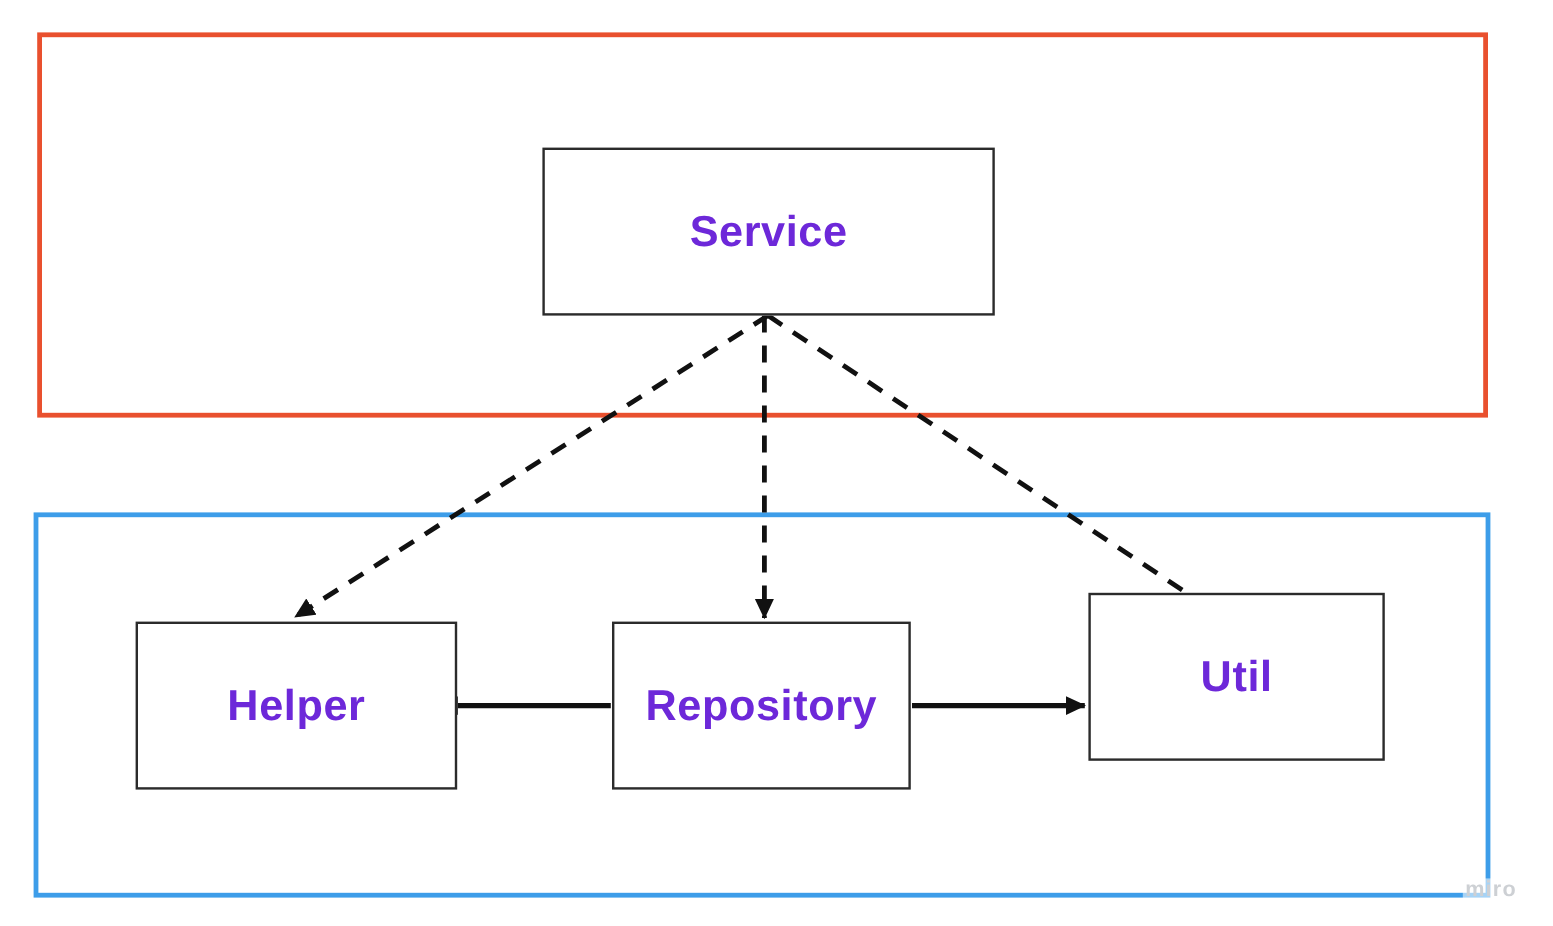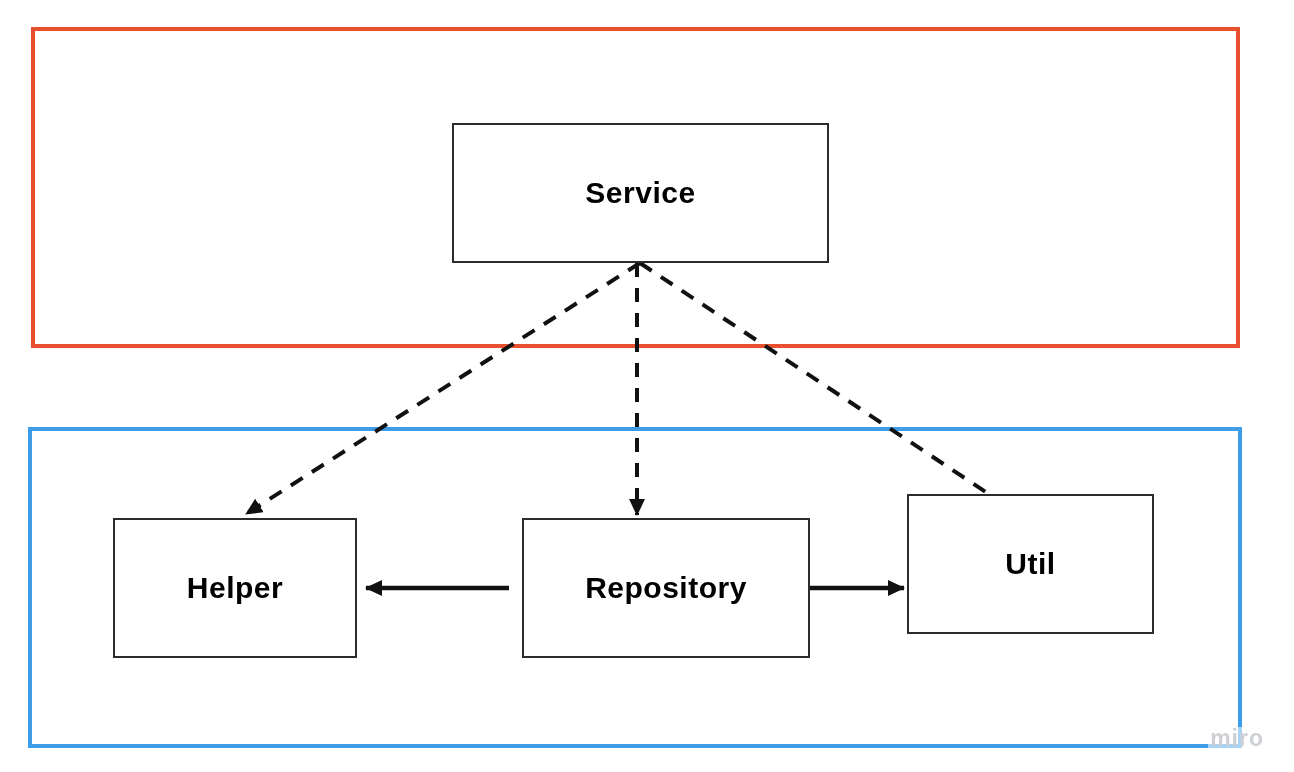--- a/index.html
+++ b/index.html
@@ -32,35 +32,35 @@
   .node {
     position: absolute;
     background: #ffffff;
     border: 2px solid #2b2b2b;
     box-sizing: border-box;
     display: flex;
     align-items: center;
     justify-content: center;
   }
   .node-label {
-    font-size: 30px;
+    font-size: 36px;
     font-weight: 700;
-    color: #000000;
+    color: #6d28d9;
     letter-spacing: 0.5px;
     white-space: nowrap;
   }
   .node-service    { left: 452px; top: 123px; width: 377px; height: 140px; }
-  .node-helper     { left: 113px; top: 518px; width: 244px; height: 140px; }
-  .node-repository { left: 522px; top: 518px; width: 288px; height: 140px; }
+  .node-helper     { left: 113px; top: 518px; width: 268px; height: 140px; }
+  .node-repository { left: 510px; top: 518px; width: 249px; height: 140px; }
   .node-util       { left: 907px; top: 494px; width: 247px; height: 140px; }
   .watermark {
     position: absolute;
     right: 28px;
     bottom: 22px;
-    font-size: 23px;
+    font-size: 18px;
     font-weight: 700;
     color: #cdd0d4;
     letter-spacing: 1px;
     background: rgba(255,255,255,0.55);
     padding: 0 2px;
     line-height: 1;
     user-select: none;
   }
   svg path.edge { fill: none; stroke: #111111; }
   svg path.dashed { stroke-width: 4px; stroke-dasharray: 14 11; }

